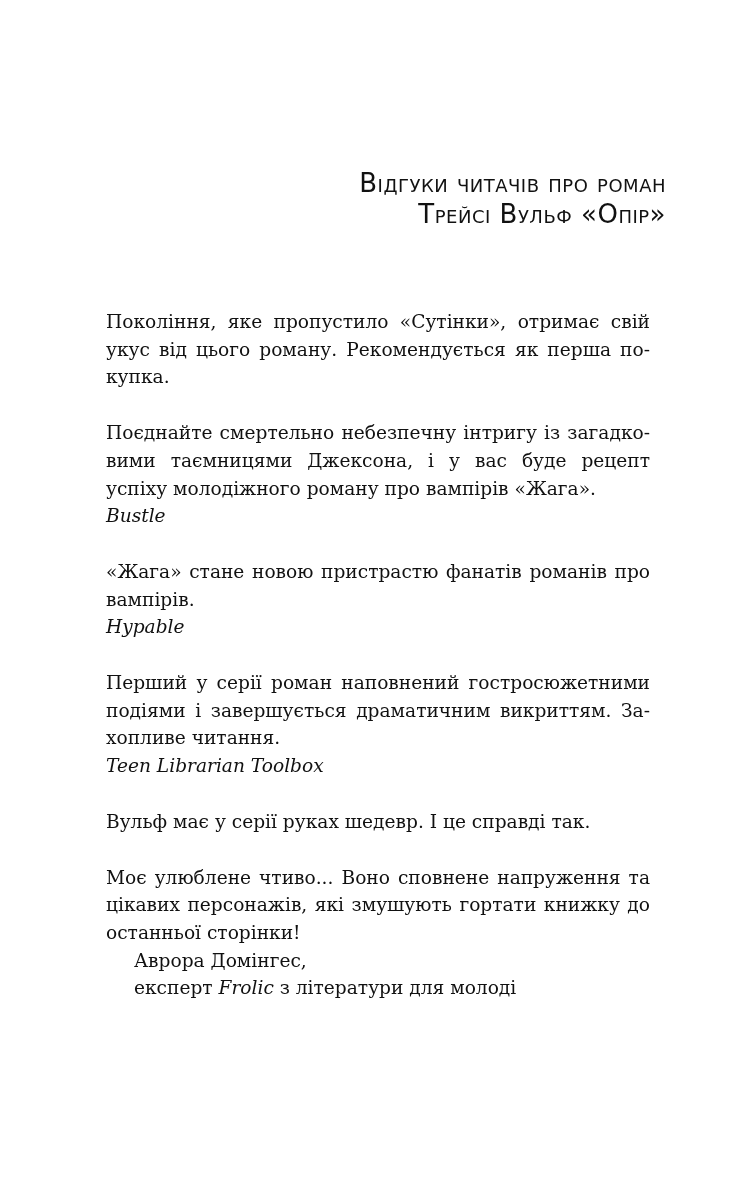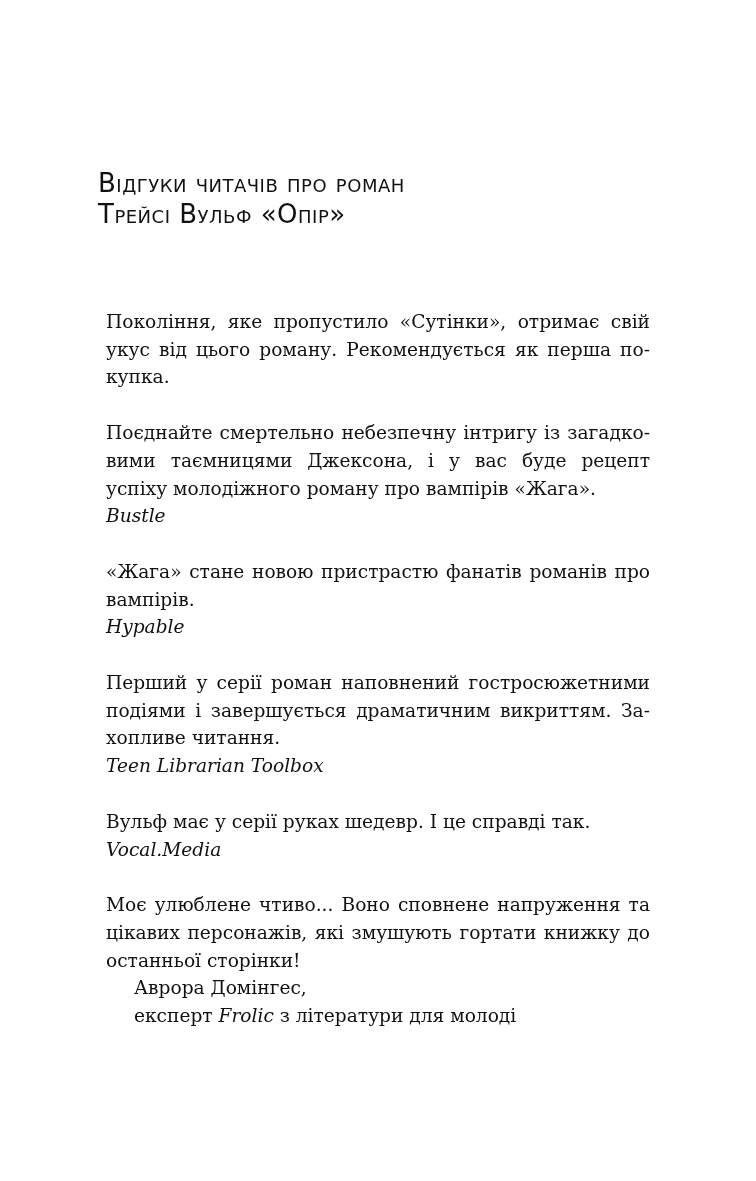--- a/index.html
+++ b/index.html
@@ -9,31 +9,32 @@
     }
     body {
       width: 756px;
       height: 1181px;
       position: relative;
       overflow: hidden;
       color: #111111;
     }
     .title {
       position: absolute;
-      left: 98px;
+      left: 106px;
       top: 168px;
       width: 560px;
       font-family: "DejaVu Sans", sans-serif;
       font-weight: normal;
       font-size: 26px;
       line-height: 31px;
       letter-spacing: 0.5px;
       color: #111111;
       margin: 0;
       font-variant: small-caps;
+      text-align: right;
     }
     .title span { display: block; }
     .reviews {
       position: absolute;
       left: 106px;
       top: 308px;
       width: 544px;
       font-family: "DejaVu Serif", serif;
       font-size: 18.6px;
       line-height: 27.7px;
@@ -82,21 +83,20 @@
     <p class="source">Hypable</p>
   </div>
 
   <div class="review">
     <p>Перший у серії роман наповнений гостросюжетними подіями і завершується драматичним викриттям. За­хопливе читання.</p>
     <p class="source">Teen Librarian Toolbox</p>
   </div>
 
   <div class="review">
     <p>Вульф має у серії руках шедевр. І це справді так.</p>
-    <p class="source">Vocal.Media</p>
   </div>
 
   <div class="review">
     <p>Моє улюблене чтиво... Воно сповнене напруження та цікавих персонажів, які змушують гортати книжку до останньої сторінки!</p>
     <p class="source upright">Аврора Домінгес,</p>
     <p class="source upright"><span>експерт </span><span class="it">Frolic</span><span> з літератури для молоді</span></p>
   </div>
 
 </div>
 

